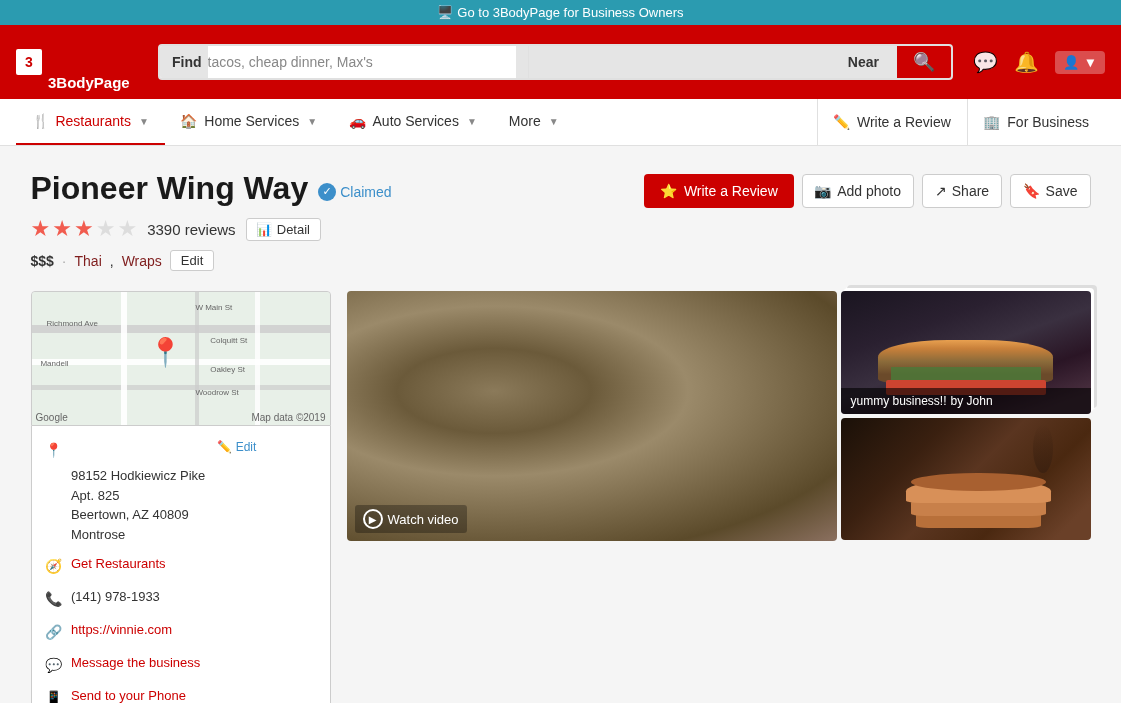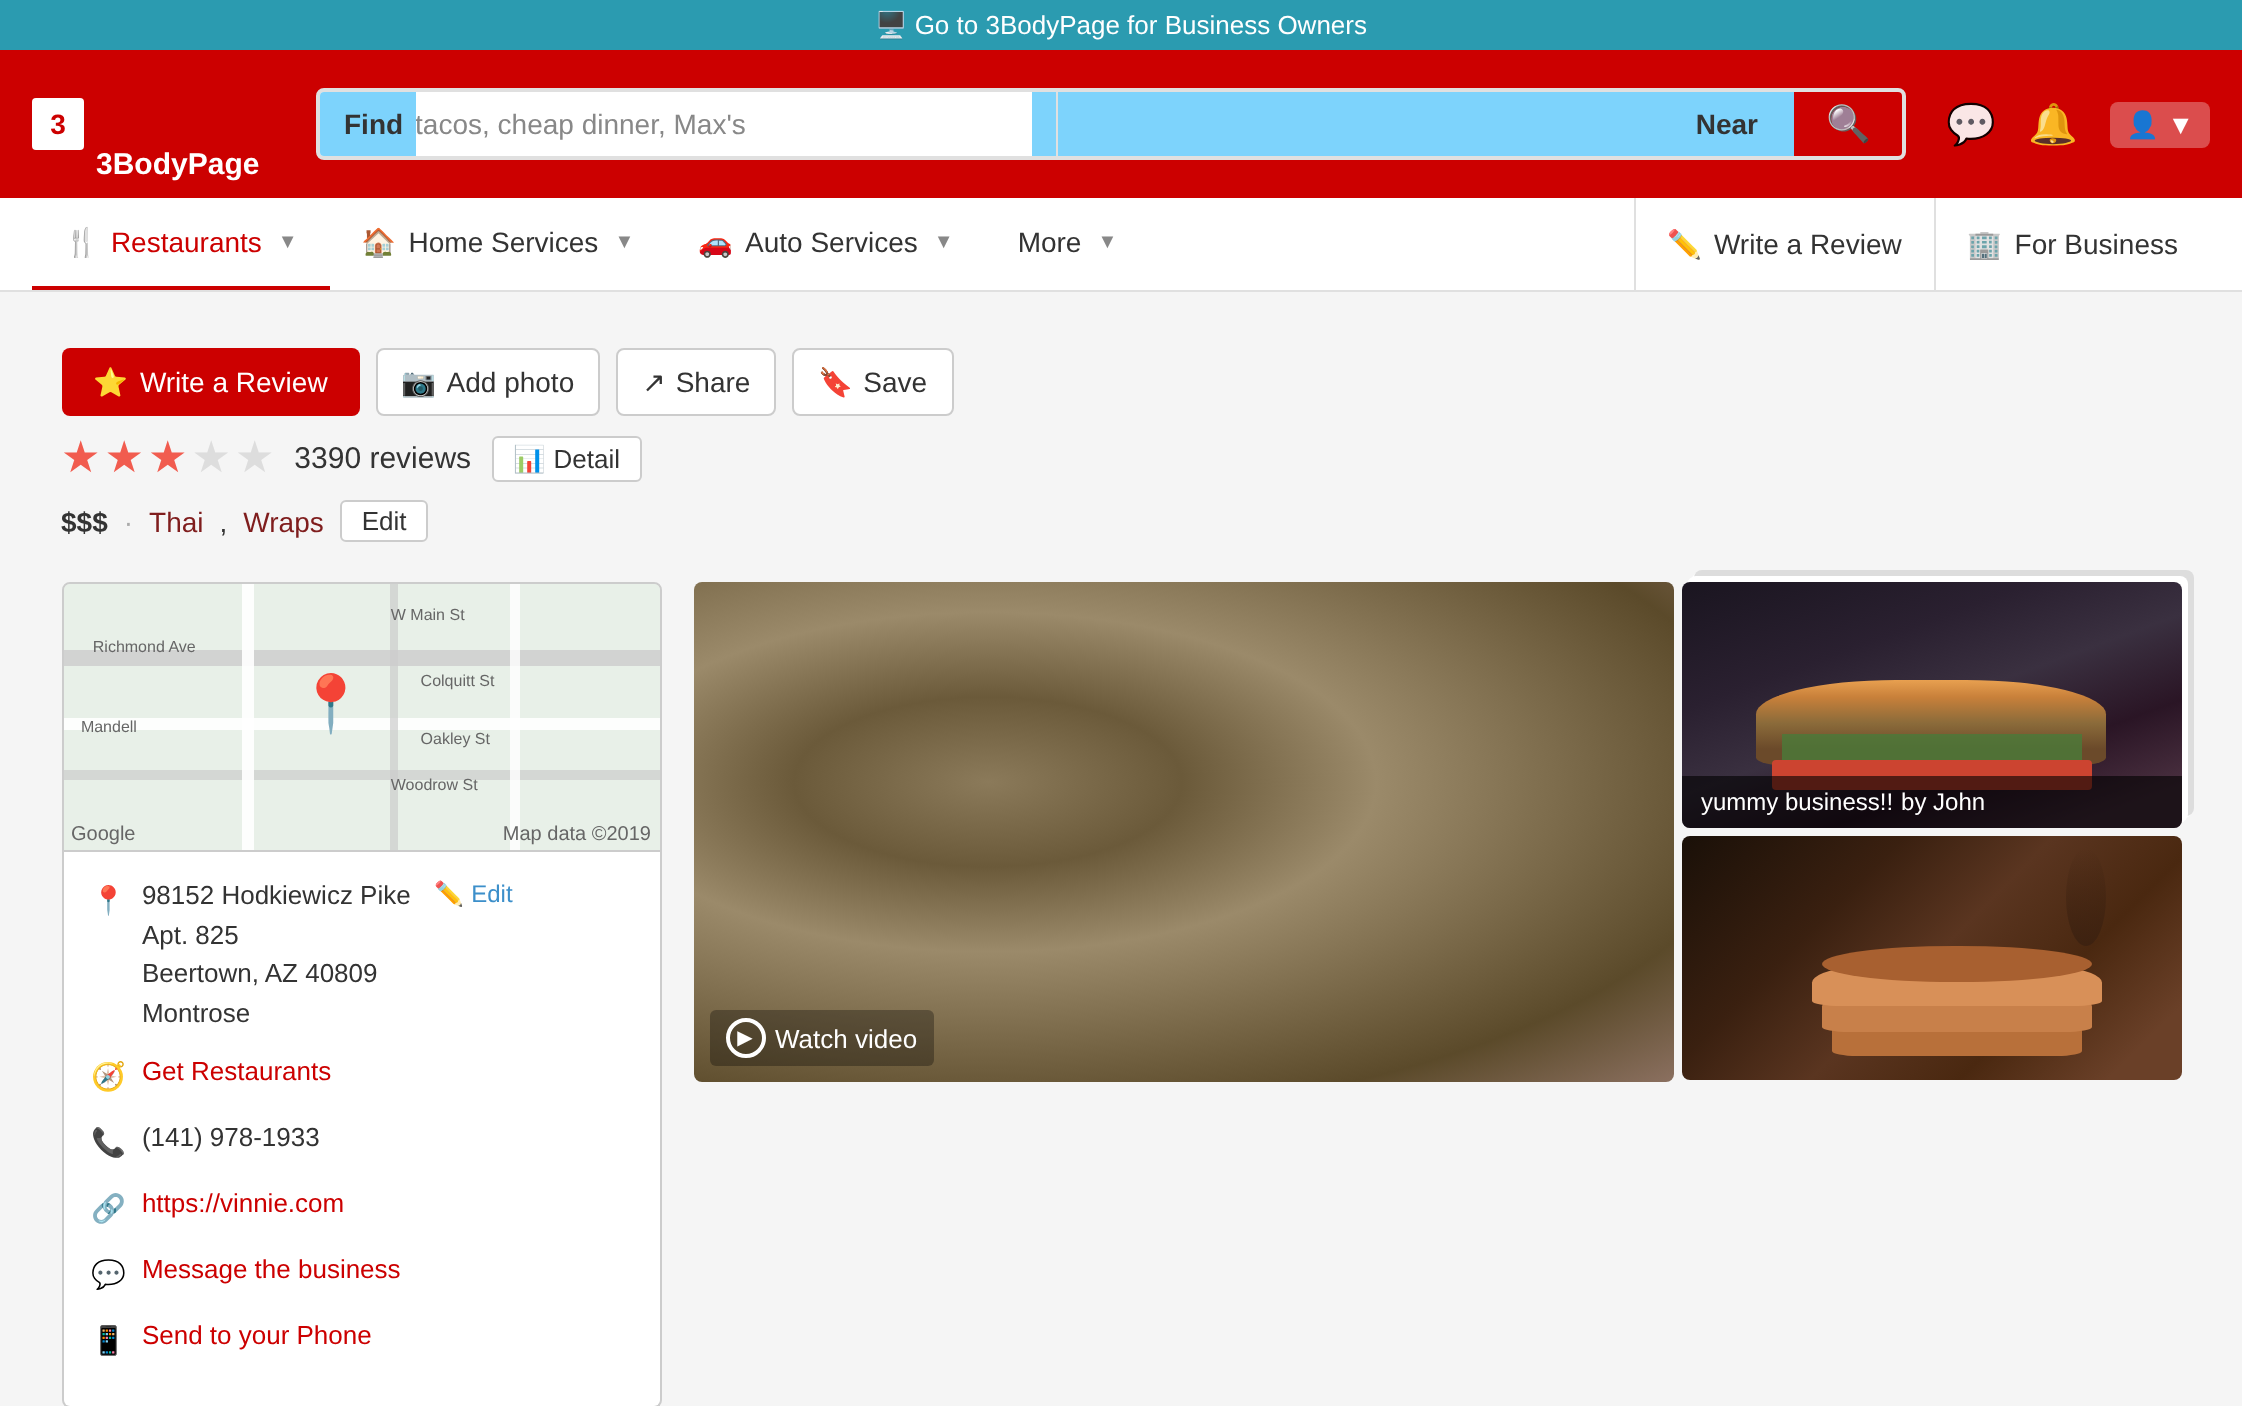--- a/index.html
+++ b/index.html
@@ -51,21 +51,21 @@
       flex: 1;
       border-radius: 4px;
       overflow: hidden;
       border: 2px solid #e0e0e0;
       background: white;
     }
     .search-find, .search-near {
       display: flex;
       align-items: center;
       padding: 0 12px;
-      background: #7dd3fc;
+      background: #e5e5e5;
     }
     .search-find { flex: 1; border-right: 1px solid #e0e0e0; }
     .search-near { flex: 1; justify-content: flex-end; }
     .search-label {
       font-weight: bold;
       color: #333;
       margin-right: 6px;
       font-size: 14px;
     }
     .search-find input, .search-near input {
@@ -340,21 +340,21 @@
       line-height: 1.5;
     }
     .info-icon {
       color: #888;
       font-size: 14px;
       margin-top: 2px;
       min-width: 16px;
     }
     .info-link { color: #cc0000; cursor: pointer; text-decoration: none; }
     .info-edit-link { color: #3c8fca; cursor: pointer; font-size: 12px; margin-left: 6px; }
-    .address-block { flex: 1; }
+    .address-block { flex: 1; margin-top: 28px; }
     .address-edit { display: flex; align-items: flex-start; gap: 6px; }
 
     
     .photos-area {
       flex: 1;
       position: relative;
     }
     .photos-grid {
       display: flex;
       gap: 4px;
@@ -521,20 +521,29 @@
     <div class="nav-for-business">
       <span>🏢</span>
       <span>For Business</span>
     </div>
   </div>
 </div>
 
 <div class="main-content">
 
   <div class="business-header">
+    <div>
+      <div class="business-title-row">
+        <h1 class="business-name">Pioneer Wing Way</h1>
+        <div class="claimed-badge">
+          <span class="claimed-icon">✓</span>
+          <span>Claimed</span>
+        </div>
+      </div>
+    </div>
 
     <div class="action-buttons">
       <button class="btn-write-review">
         <span>⭐</span>
         <span>Write a Review</span>
       </button>
       <button class="btn-action">
         <span>📷</span>
         <span>Add photo</span>
       </button>

